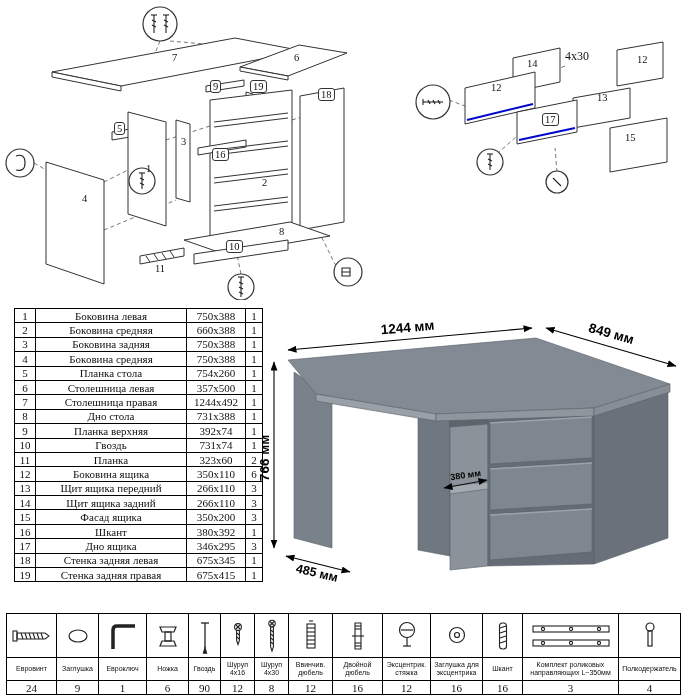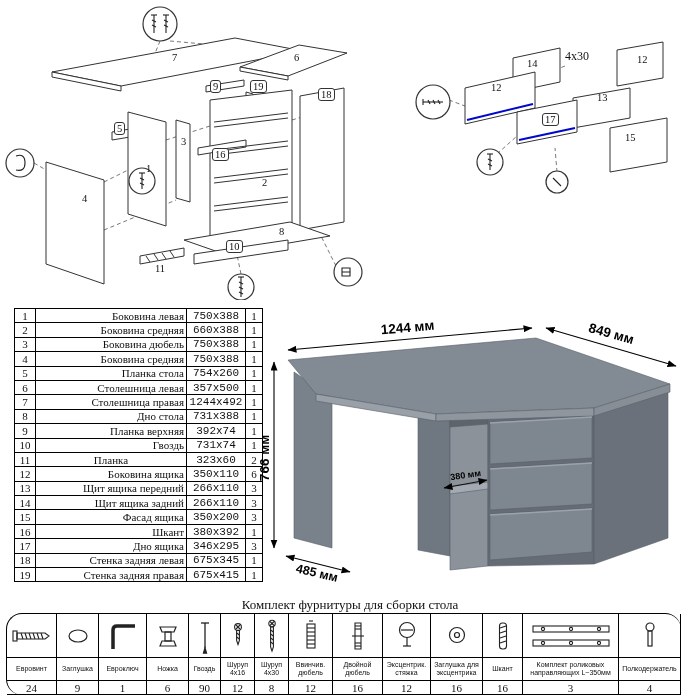--- a/index.html
+++ b/index.html
@@ -11,36 +11,36 @@
   #diagram-left{left:0;top:0;width:410px;height:300px;}
   #diagram-right{left:405px;top:20px;width:295px;height:190px;}
   .dlabel{position:absolute;font:10.5px "Liberation Serif",serif;color:#111;line-height:11px;}
   .dlabel.boxed{border:1px solid #333;border-radius:3px;padding:0 2px;background:#fff;}
   .dlabel.small{font-size:12px;}
 
   
   .parts{position:absolute;left:14px;top:308px;border-collapse:collapse;font-size:11px;background:#fff;}
   .parts td{border:1px solid #000;padding:0 2px;height:13.4px;line-height:12px;white-space:nowrap;}
   .parts .c-num{width:16px;text-align:center;}
-  .parts .c-name{width:146px;text-align:right;}
-  .parts .c-size{width:54px;text-align:center;font-family:Liberation Mono, monospace;}
+  .parts .c-name{width:146px;text-align:center;}
+  .parts .c-size{width:54px;text-align:center;}
   .parts .c-qty{width:12px;text-align:center;}
   .parts tbody tr:nth-of-type(11) td.c-name{text-align:center;}
 
   
   #desk-view{left:258px;top:298px;width:440px;height:300px;}
   #desk-view text{font-family:"Liberation Sans",sans-serif;font-weight:bold;fill:#000;}
 
   
   .hw-title{position:absolute;left:0;top:597px;width:700px;text-align:center;
             font:13px "Liberation Serif",serif;color:#111;}
   .hw-grid{position:absolute;left:6px;top:613px;display:grid;background:#fff;
            grid-template-columns:50px 42px 48px 42px 32px 34px 34px 44px 50px 48px 52px 40px 96px 62px;
            grid-template-rows:44px 23px 14px;
-           border-top:1px solid #000;border-left:1px solid #000;border-radius:16px;}
+           border-top:1px solid #000;border-left:1px solid #000;}
   .hw-cell{border-right:1px solid #000;border-bottom:1px solid #000;
            display:flex;align-items:center;justify-content:center;text-align:center;overflow:hidden;}
   .hw-name{font:7px "Liberation Sans",sans-serif;line-height:1.15;padding:1px;}
   .hw-qty{font:11px "Liberation Serif",serif;}
   .hw-host{display:contents;}
 </style>
 </head>
 <body>
 
 <div class="sheet">
@@ -206,21 +206,21 @@
 
         <tr>
           <td class="c-num">2</td>
           <td class="c-name">Боковина средняя</td>
           <td class="c-size">660x388</td>
           <td class="c-qty">1</td>
         </tr>
 
         <tr>
           <td class="c-num">3</td>
-          <td class="c-name">Боковина дюбель</td>
+          <td class="c-name">Боковина задняя</td>
           <td class="c-size">750x388</td>
           <td class="c-qty">1</td>
         </tr>
 
         <tr>
           <td class="c-num">4</td>
           <td class="c-name">Боковина средняя</td>
           <td class="c-size">750x388</td>
           <td class="c-qty">1</td>
         </tr>
@@ -370,21 +370,20 @@
         <line x1="186" y1="190" x2="229" y2="182" stroke-width="0.9" marker-start="url(#arr)" marker-end="url(#arr)"></line>
       </g>
       <text x="150" y="34" font-size="13.5" text-anchor="middle" transform="rotate(-5 150 34)">1244 мм</text>
       <text x="352" y="40" font-size="13.5" text-anchor="middle" transform="rotate(16 352 40)">849 мм</text>
       <text x="11" y="160" font-size="13.5" text-anchor="middle" transform="rotate(-90 11 160)">766 мм</text>
       <text x="208" y="180" font-size="9" text-anchor="middle" transform="rotate(-8 208 180)">380 мм</text>
       <text x="58" y="279" font-size="12.5" text-anchor="middle" transform="rotate(13 58 279)">485 мм</text>
     </svg>
   </div>
 
-  <div class="hw-title">Комплект фурнитуры для сборки стола</div>
 
   <div class="hw-grid">
 
     <div class="hw-cell">
       <svg width="44" height="40" viewBox="0 0 44 40">
           <g stroke="#222" stroke-width="1.1" fill="none">
         <rect x="3" y="15" width="4" height="10"></rect>
             <path d="M7,17 h28 l4,3 -4,3 h-28 z"></path>
         <line x1="11" y1="17" x2="13" y2="23"></line>
             <line x1="15" y1="17" x2="17" y2="23"></line>

